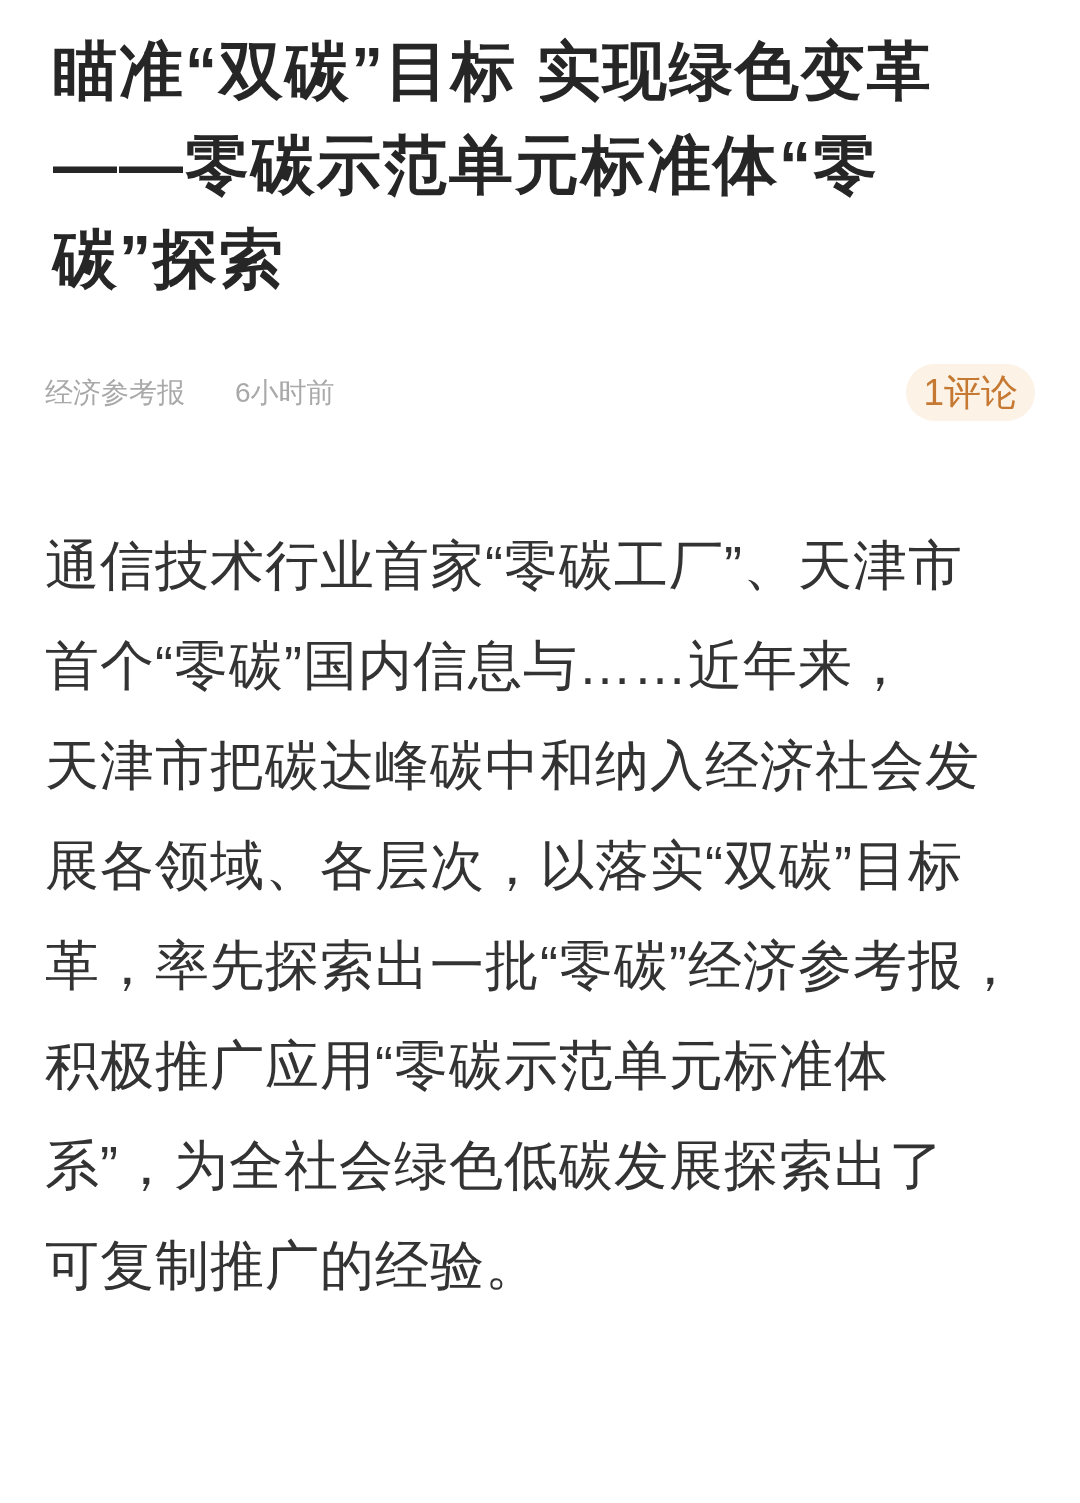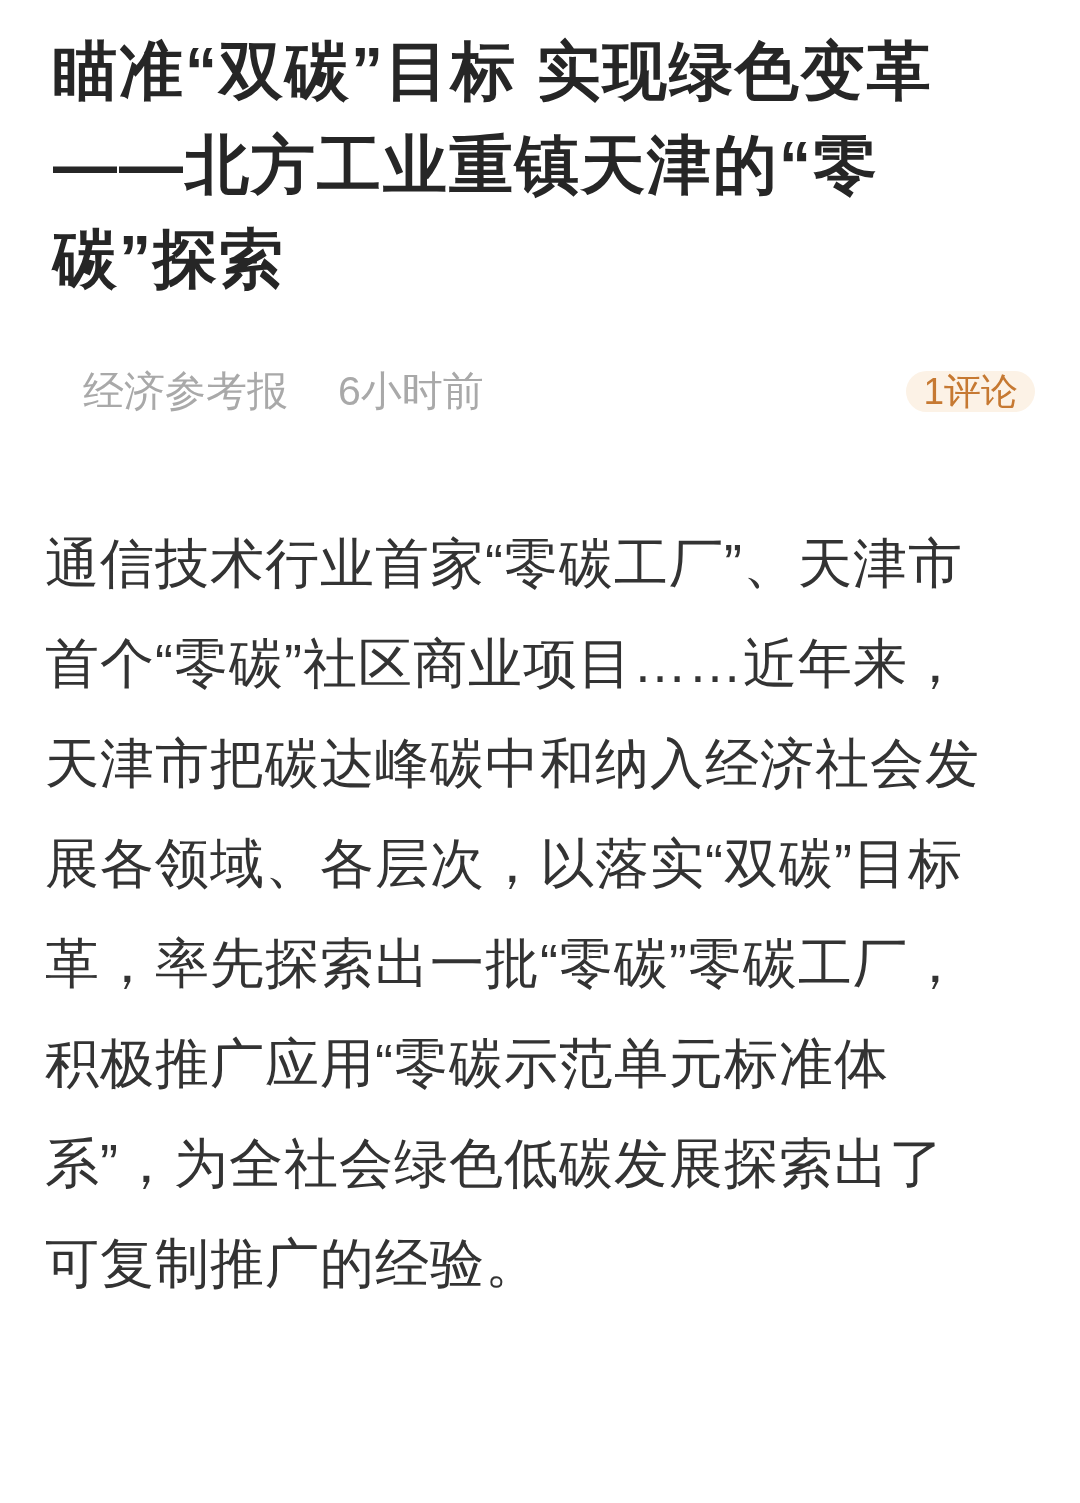--- a/index.html
+++ b/index.html
@@ -31,31 +31,30 @@
   .byline {
     margin-top: 58px;
     display: flex;
     align-items: center;
     justify-content: space-between;
   }
   .byline-left {
     display: flex;
     align-items: center;
     gap: 50px;
-    font-size: 41px;
+    font-size: 28px;
     color: #a9a9a9;
     white-space: nowrap;
-    margin-left: 38px;
   }
   .comment-badge {
     background: #fcf2e6;
     color: #c67932;
     font-size: 37px;
     line-height: 1;
-    padding: 2px 17px;
+    padding: 10px 17px;
     border-radius: 40px;
     white-space: nowrap;
     cursor: pointer;
   }
   .body-text {
     margin-top: 94px;
     font-size: 54px;
     line-height: 100px;
     color: #333333;
     letter-spacing: 1px;
@@ -65,36 +64,36 @@
     white-space: nowrap;
   }
 </style>
 </head>
 <body>
 
 <div class="page">
 
   <h1 class="title">
       <div class="title-line">瞄准“双碳”目标 实现绿色变革</div>
-      <div class="title-line">——北方工业重镇天津的“零</div>
+      <div class="title-line">——零碳示范单元标准体“零</div>
       <div class="title-line">碳”探索</div>
     </h1>
 
   <div class="byline">
     <div class="byline-left">
       <span>经济参考报</span>
       <span>6小时前</span>
     </div>
     <div class="comment-badge">1评论</div>
   </div>
 
   <div class="body-text">
       <div class="body-line">通信技术行业首家“零碳工厂”、天津市</div>
-      <div class="body-line">首个“零碳”社区商业项目……近年来，</div>
+      <div class="body-line">首个“零碳”国内信息与……近年来，</div>
       <div class="body-line">天津市把碳达峰碳中和纳入经济社会发</div>
       <div class="body-line">展各领域、各层次，以落实“双碳”目标</div>
-      <div class="body-line">革，率先探索出一批“零碳”零碳工厂，</div>
+      <div class="body-line">革，率先探索出一批“零碳”经济参考报，</div>
       <div class="body-line">积极推广应用“零碳示范单元标准体</div>
       <div class="body-line">系”，为全社会绿色低碳发展探索出了</div>
       <div class="body-line">可复制推广的经验。</div>
     </div>
 
 </div>
 
 </body></html>

